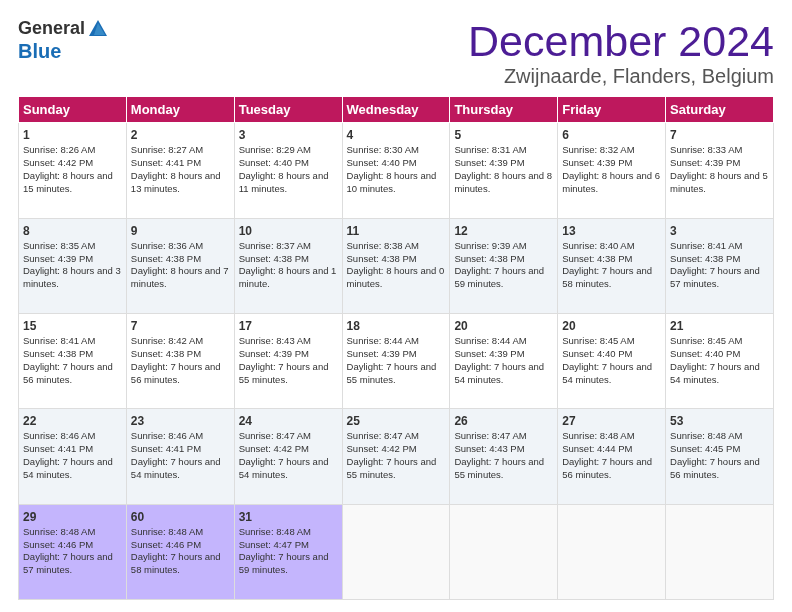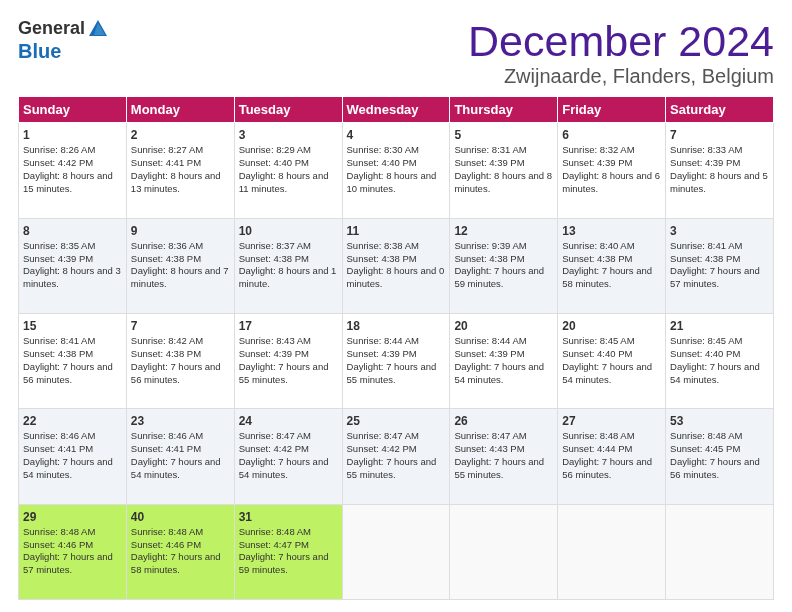--- a/index.html
+++ b/index.html
@@ -90,21 +90,21 @@
       font-size: 12px;
       font-weight: bold;
       color: #333;
       display: block;
       margin-bottom: 1px;
     }
     .empty-cell {
       background: #f9f9f9 !important;
     }
     .calendar-table tbody tr:last-child td {
-      background: #bef264;
+      background: #c4b5fd;
     }
   </style>
 </head>
 <body>
 
 <div class="page">
   <div class="header">
     <div class="logo">
       <div class="logo-text">
         <span class="logo-general">General</span>
@@ -165,21 +165,21 @@
           <td><span class="day-number">22</span><span>Sunrise: 8:46 AM</span><br><span>Sunset: 4:41 PM</span><br><span>Daylight: 7 hours and 54 minutes.</span></td>
           <td><span class="day-number">23</span><span>Sunrise: 8:46 AM</span><br><span>Sunset: 4:41 PM</span><br><span>Daylight: 7 hours and 54 minutes.</span></td>
           <td><span class="day-number">24</span><span>Sunrise: 8:47 AM</span><br><span>Sunset: 4:42 PM</span><br><span>Daylight: 7 hours and 54 minutes.</span></td>
           <td><span class="day-number">25</span><span>Sunrise: 8:47 AM</span><br><span>Sunset: 4:42 PM</span><br><span>Daylight: 7 hours and 55 minutes.</span></td>
           <td><span class="day-number">26</span><span>Sunrise: 8:47 AM</span><br><span>Sunset: 4:43 PM</span><br><span>Daylight: 7 hours and 55 minutes.</span></td>
           <td><span class="day-number">27</span><span>Sunrise: 8:48 AM</span><br><span>Sunset: 4:44 PM</span><br><span>Daylight: 7 hours and 56 minutes.</span></td>
           <td><span class="day-number">53</span><span>Sunrise: 8:48 AM</span><br><span>Sunset: 4:45 PM</span><br><span>Daylight: 7 hours and 56 minutes.</span></td>
         </tr>
         <tr>
           <td><span class="day-number">29</span><span>Sunrise: 8:48 AM</span><br><span>Sunset: 4:46 PM</span><br><span>Daylight: 7 hours and 57 minutes.</span></td>
-          <td><span class="day-number">40</span><span>Sunrise: 8:48 AM</span><br><span>Sunset: 4:46 PM</span><br><span>Daylight: 7 hours and 58 minutes.</span></td>
+          <td><span class="day-number">60</span><span>Sunrise: 8:48 AM</span><br><span>Sunset: 4:46 PM</span><br><span>Daylight: 7 hours and 58 minutes.</span></td>
           <td><span class="day-number">31</span><span>Sunrise: 8:48 AM</span><br><span>Sunset: 4:47 PM</span><br><span>Daylight: 7 hours and 59 minutes.</span></td>
           <td class="empty-cell">&nbsp;</td>
           <td class="empty-cell">&nbsp;</td>
           <td class="empty-cell">&nbsp;</td>
           <td class="empty-cell">&nbsp;</td>
         </tr>
       </tbody>
   </table>
 </div>
 

